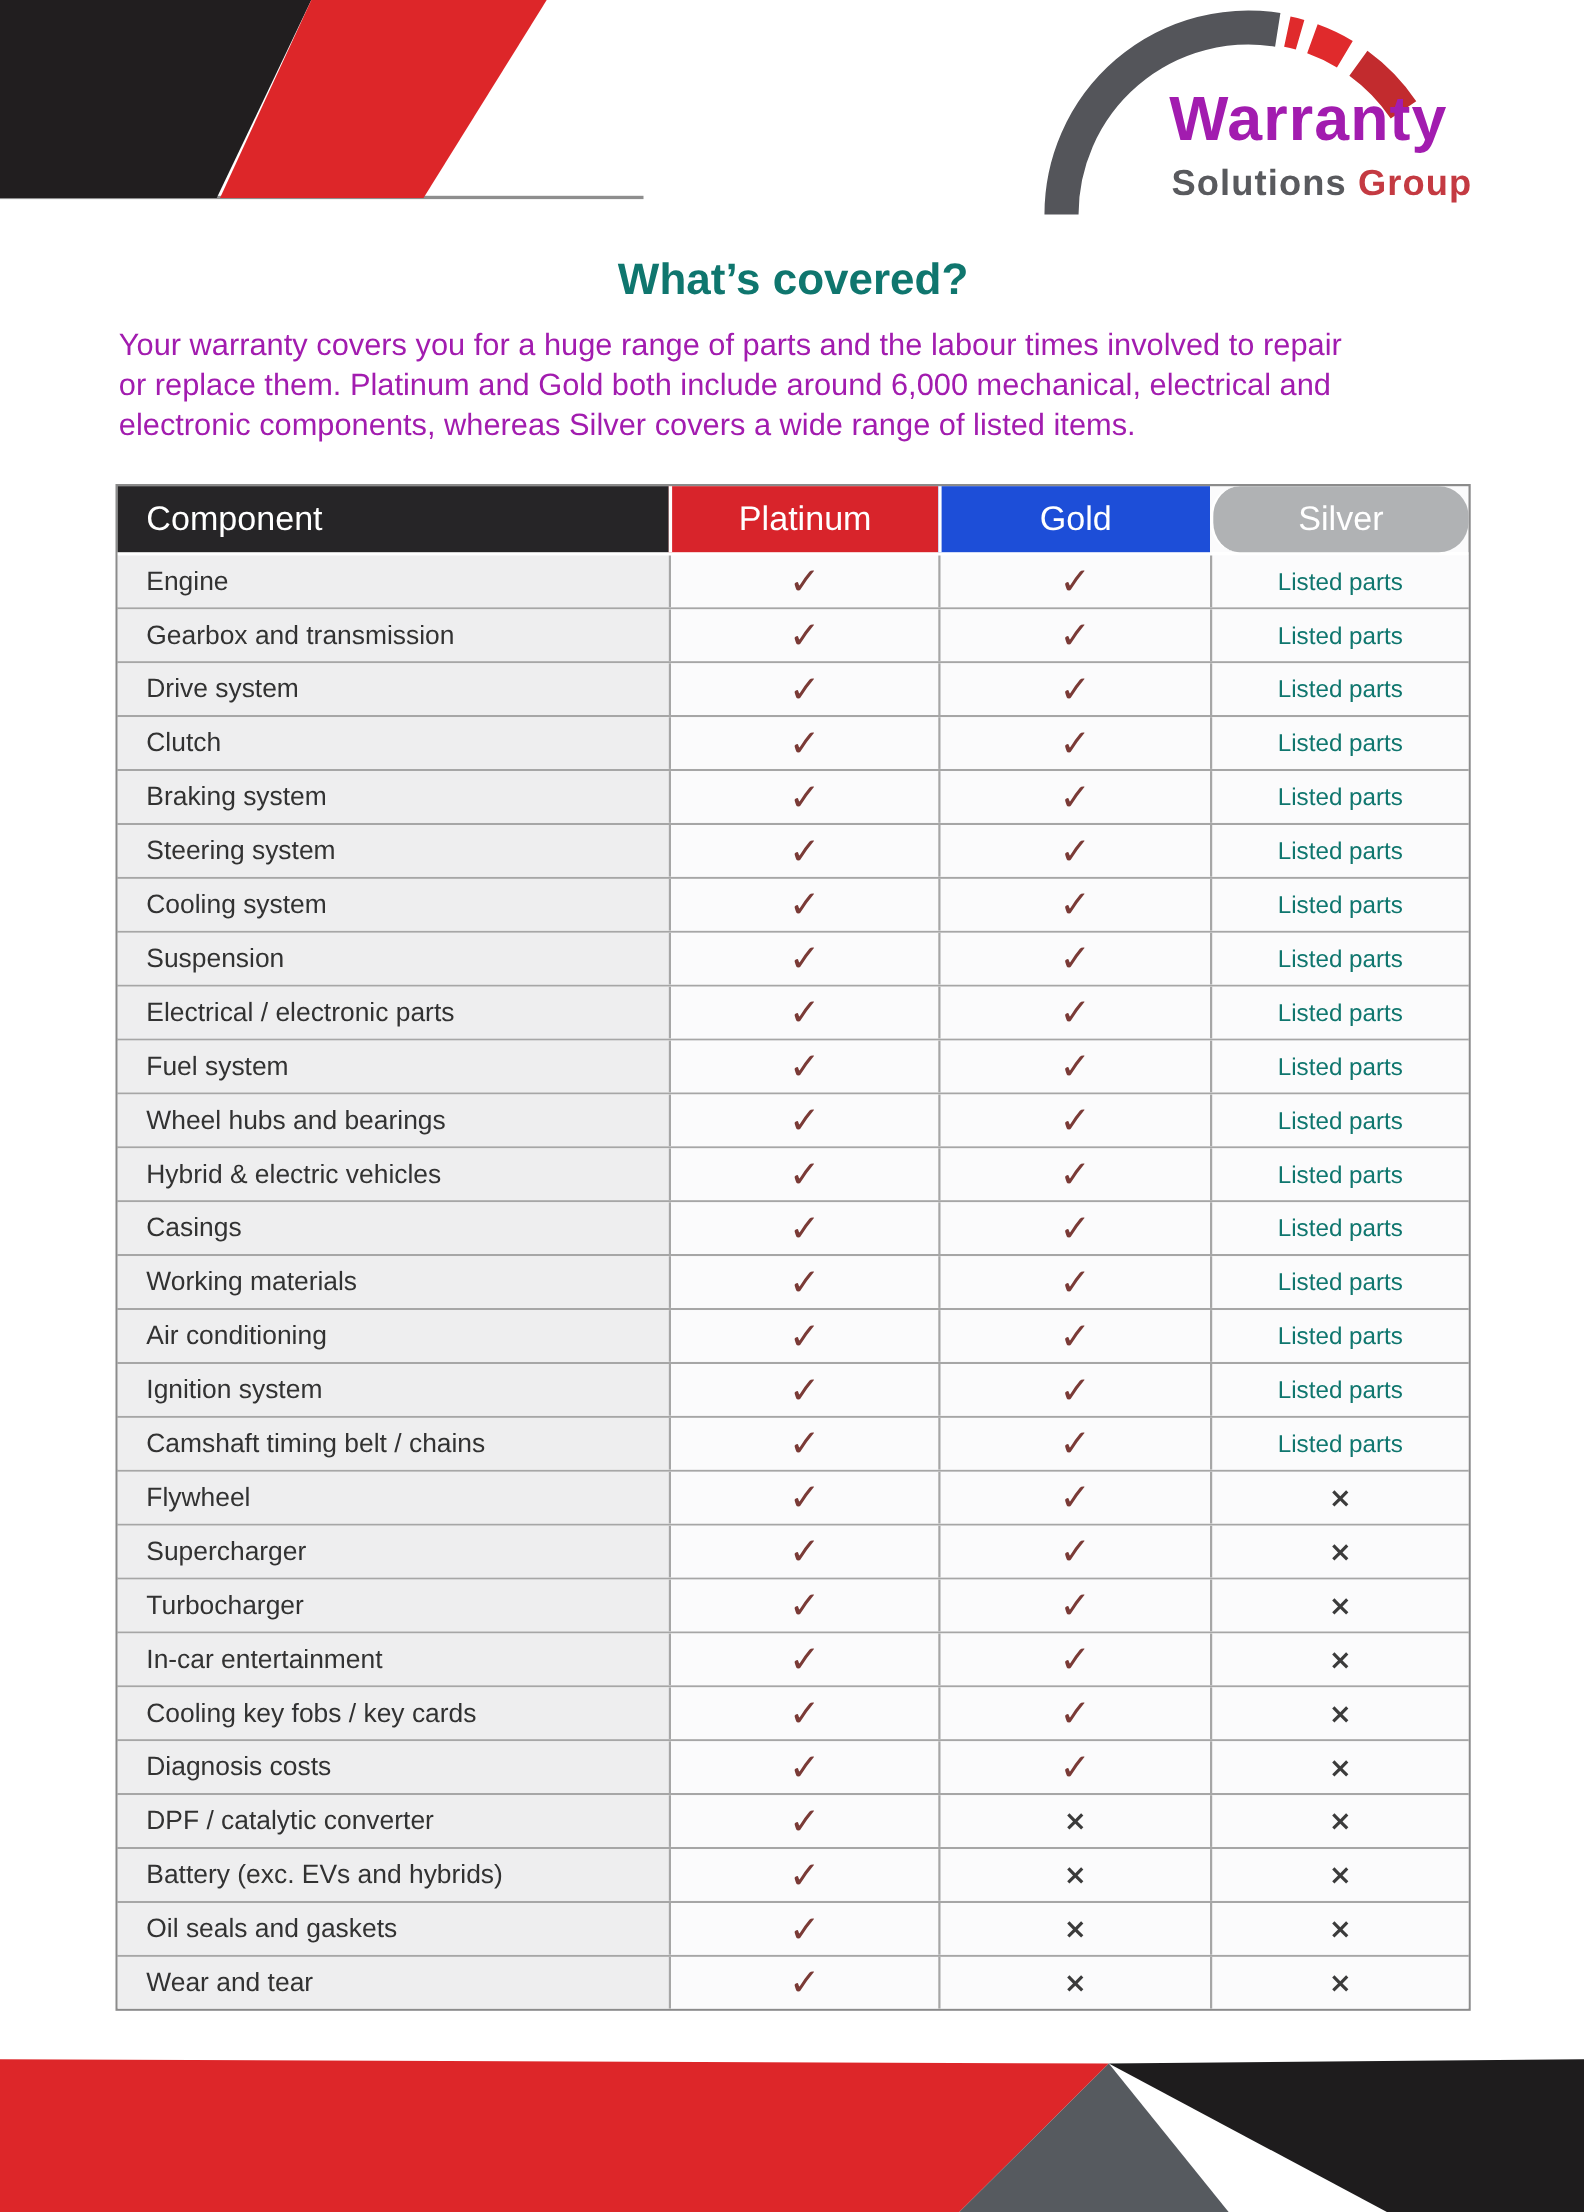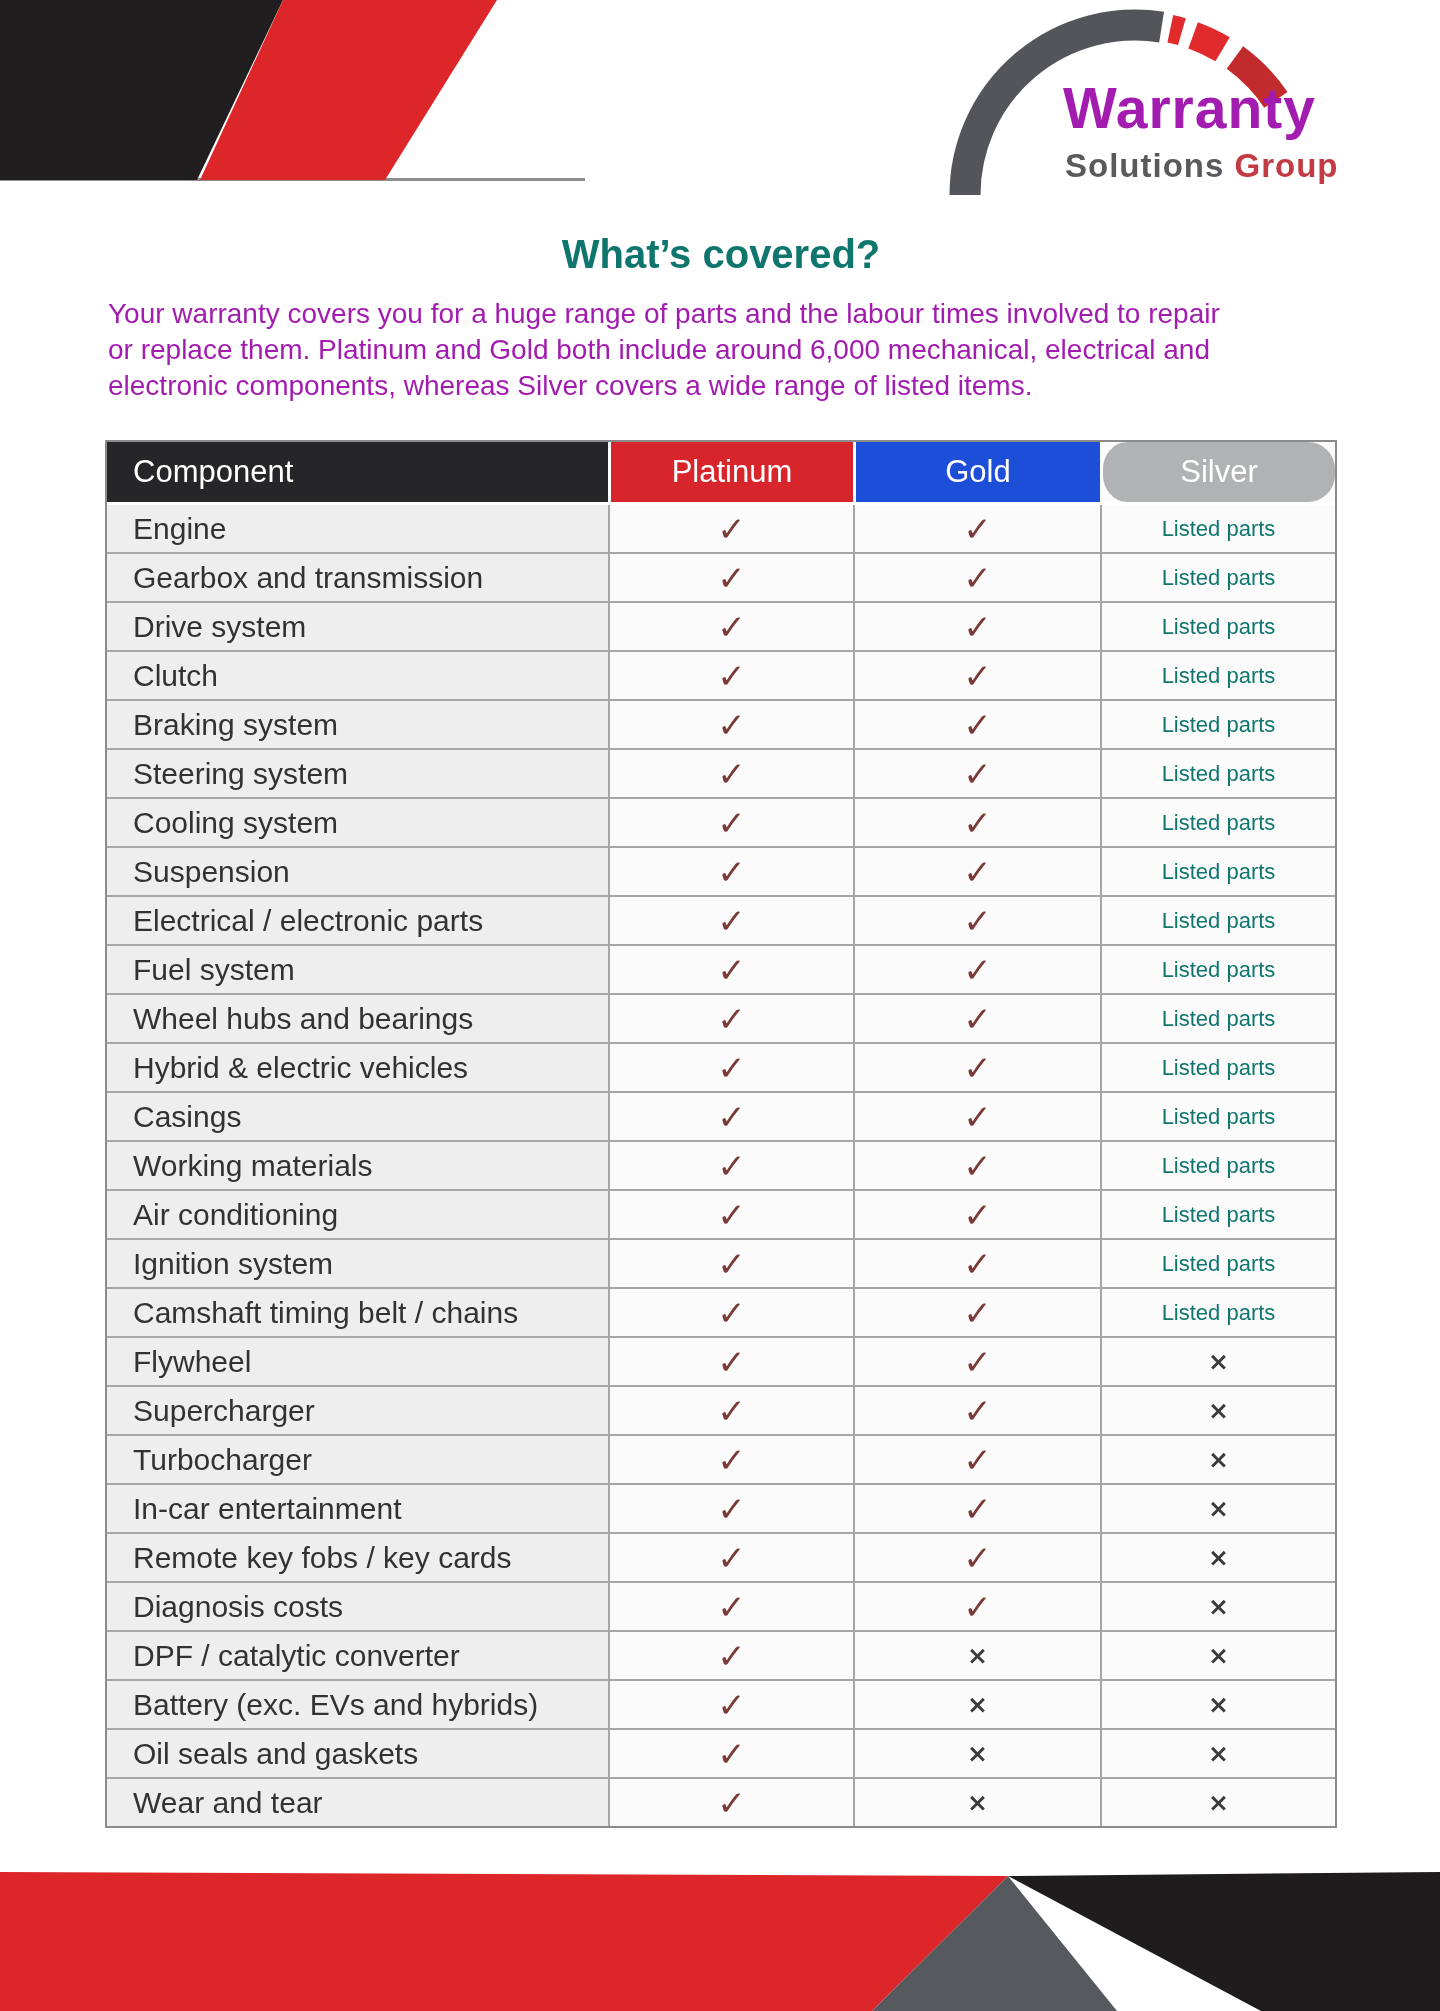--- a/index.html
+++ b/index.html
@@ -47,21 +47,21 @@
   .thead .comp-h{background:#262527;padding-left:26px;justify-content:flex-start;}
   .thead .plat-h{background:#d8242b;justify-content:center;border-left:3px solid #ffffff;}
   .thead .gold-h{background:#1d4ed8;justify-content:center;border-left:3px solid #ffffff;}
   .thead .silv-h{background:#b0b2b4;justify-content:center;border-left:3px solid #ffffff;border-radius:27px;}
 
   .row{height:49px;box-sizing:border-box;border-top:2px solid #a6a6a6;}
   .row:first-child{border-top:3px solid #ffffff;height:50px;}
   .cell{box-sizing:border-box;}
   .comp{
     background:#eeeeef;display:flex;align-items:center;padding-left:26px;
-    font-size:30px;color:#323232;white-space:nowrap;text-align:center;
+    font-size:24px;color:#323232;white-space:nowrap;text-align:center;
   }
   .val{
     background:#fbfbfc;display:flex;align-items:center;justify-content:center;
     border-left:2px solid #a6a6a6;
   }
   .check{font-family:"DejaVu Sans",sans-serif;font-size:34px;font-weight:bold;color:#7a3a36;line-height:1;}
   .cross{font-family:"DejaVu Sans",sans-serif;font-size:25px;font-weight:bold;color:#3b3b3b;line-height:1;}
   .listed{font-size:22px;color:#0f766e;}
 </style>
 </head>
@@ -348,21 +348,21 @@
             <span class="check">✓</span>
           </div>
           <div class="cell val">
             <span class="check">✓</span>
           </div>
           <div class="cell val">
             <span class="cross">×</span>
           </div>
         </div>
         <div class="trow row">
-          <div class="cell comp">Remote key fobs / key cards</div>
+          <div class="cell comp">Cooling key fobs / key cards</div>
           <div class="cell val">
             <span class="check">✓</span>
           </div>
           <div class="cell val">
             <span class="check">✓</span>
           </div>
           <div class="cell val">
             <span class="cross">×</span>
           </div>
         </div>

